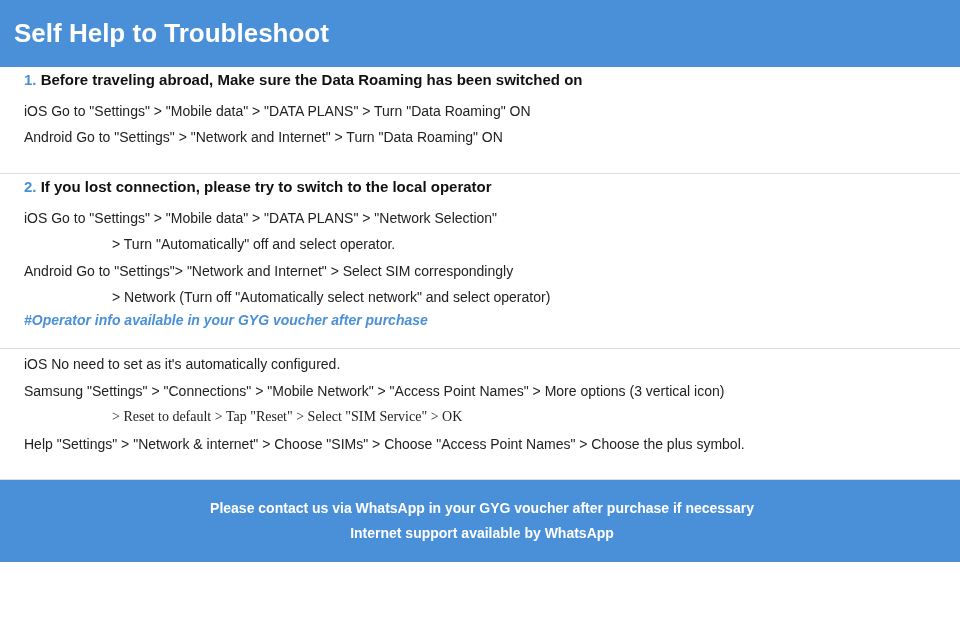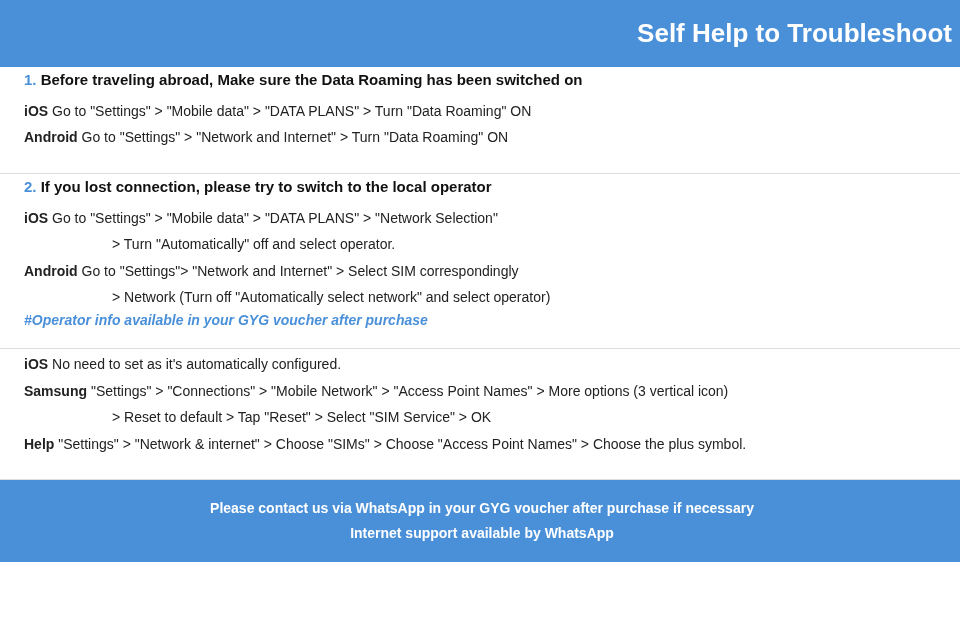--- a/index.html
+++ b/index.html
@@ -6,22 +6,22 @@
     body {
       font-family: Arial, sans-serif;
       font-size: 14px;
       background: #fff;
       width: 960px;
       min-height: 640px;
     }
 
     .header {
       background: #4a90d9;
-      text-align: right;
-      padding: 18px 8px;
+      text-align: left;
+      padding: 18px 14px;
     }
     .header h1 {
       color: #fff;
       font-size: 26px;
       font-weight: bold;
     }
 
     .section {
       border-bottom: 1px solid #ddd;
       padding: 4px 24px 20px 24px;
@@ -37,21 +37,21 @@
       color: #4a90d9;
       font-weight: bold;
     }
 
     .row {
       margin-bottom: 4px;
       color: #222;
       line-height: 1.6;
     }
     .platform-label {
-      font-weight: bold;
+      font-weight: normal;
       display: inline;
     }
 
     .highlight-link {
       color: #4a90d9;
       font-style: italic;
       font-weight: bold;
       display: block;
     }
 
@@ -87,21 +87,21 @@
       <div class="section-title"><span class="section-number">2. </span>If you lost connection, please try to switch to the local operator</div>
       <div class="row"><span class="platform-label">iOS</span>   Go to "Settings" &gt; "Mobile data" &gt; "DATA PLANS" &gt; "Network Selection"</div>
       <div class="row" style="padding-left: 88px;">&gt; Turn "Automatically" off and select operator.</div>
       <div class="row"><span class="platform-label">Android</span>   Go to "Settings"&gt;  "Network and Internet" &gt; Select SIM correspondingly</div>
       <div class="row" style="padding-left: 88px;">&gt; Network (Turn off "Automatically select network" and select operator)</div>
       <span class="highlight-link">#Operator info available in your GYG voucher after purchase</span>
     </div>
     <div class="section">
       <div class="row"><span class="platform-label">iOS</span>   No need to set as it's automatically configured.</div>
       <div class="row"><span class="platform-label">Samsung</span>   "Settings" &gt; "Connections" &gt; "Mobile Network" &gt; "Access Point Names" &gt; More options (3 vertical icon)</div>
-      <div class="row" style="padding-left: 88px;">&gt; Reset to default &gt; Tap "Reset" &gt; Select "SIM Service" &gt; OK</div>
+      <div class="row" style="padding-left: 88px; font-family: Liberation Serif, serif;">&gt; Reset to default &gt; Tap "Reset" &gt; Select "SIM Service" &gt; OK</div>
       <div class="row"><span class="platform-label">Help</span>   "Settings" &gt; "Network &amp; internet" &gt; Choose "SIMs" &gt; Choose "Access Point Names" &gt; Choose the plus symbol.</div>
     </div>
   </div>
 
 <div class="footer">
   <p>Please contact us via WhatsApp  in your GYG voucher after purchase if necessary</p>
   <p>Internet support available by WhatsApp</p>
 </div>
 
 </body></html>

